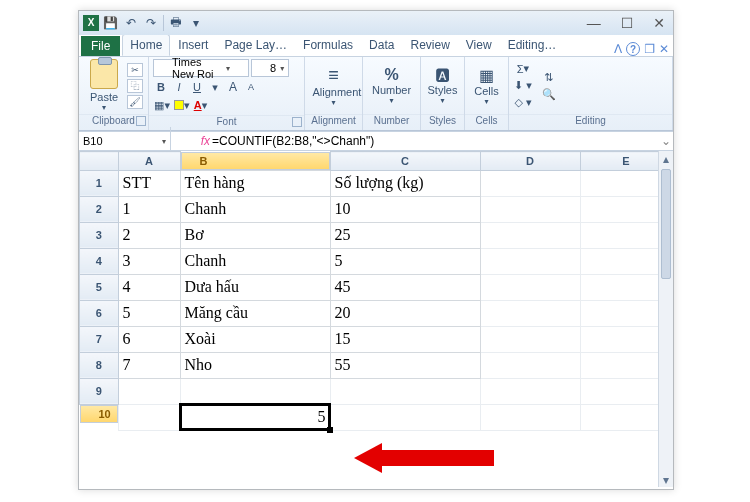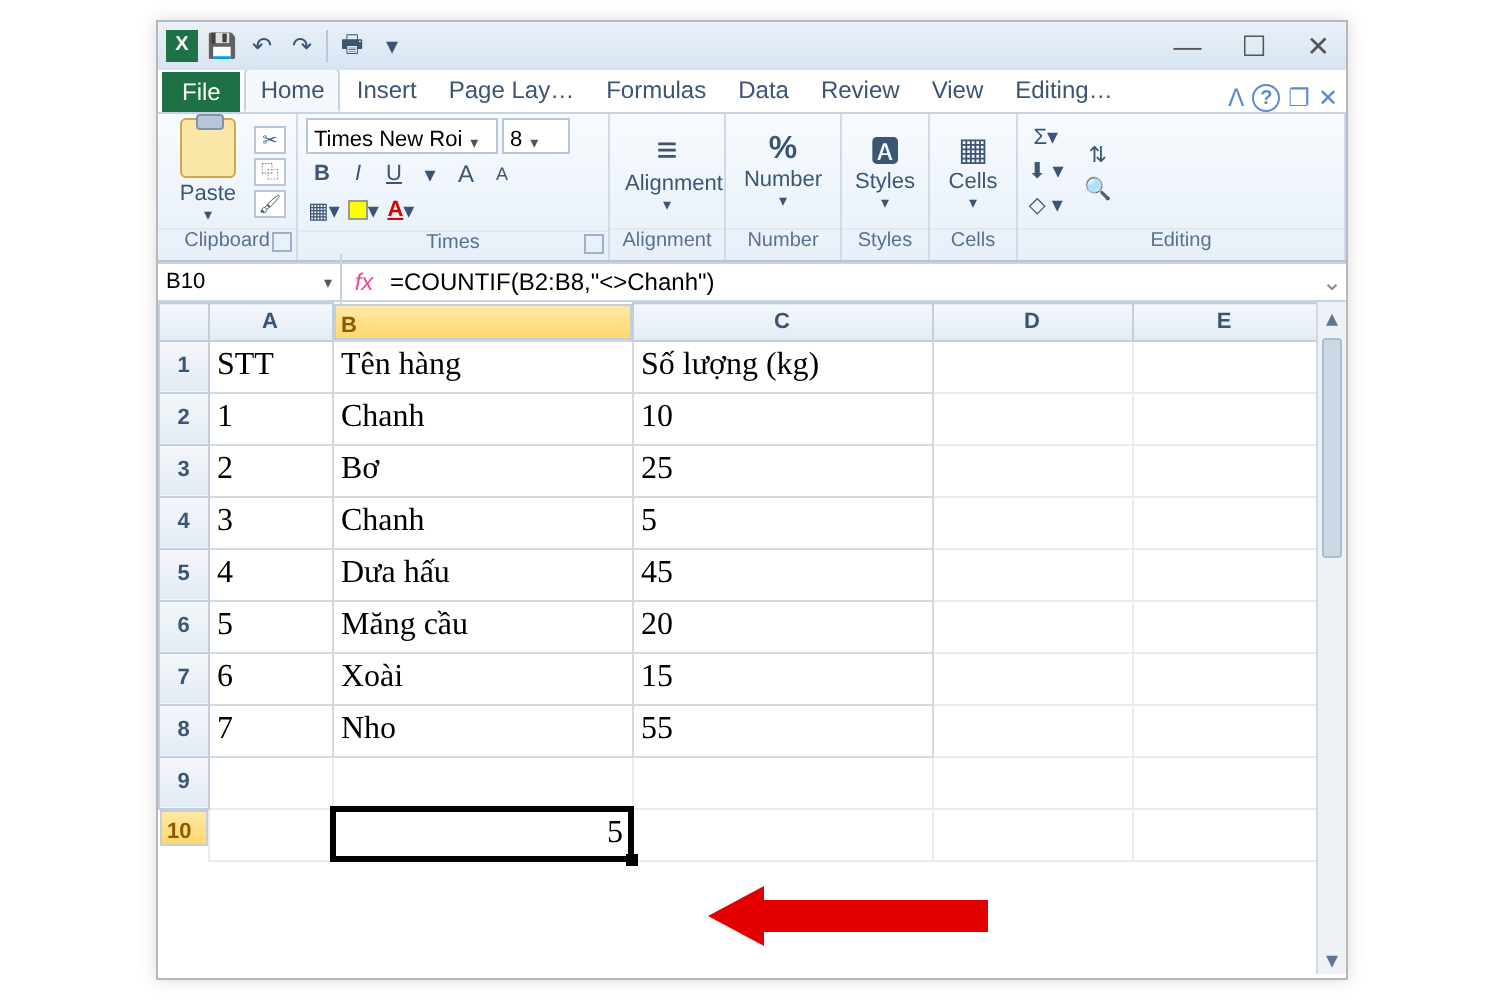--- a/index.html
+++ b/index.html
@@ -27,30 +27,30 @@
   .group-body { flex:1; display:flex; align-items:center; padding:2px 4px; gap:2px;}
   .group-label { height:16px; font-size:10px; color:#5a7090; text-align:center; border-top:1px solid #dfe8f2; position:relative;}
   .group-label .dlg{position:absolute;right:2px;top:1px;width:10px;height:10px;border:1px solid #9cb2cc;}
   .bigbtn { width:42px; text-align:center; font-size:11px; color:#3b5573;}
   .paste-ico{width:28px;height:30px;margin:0 auto 2px;background:#fbe7a8;border:1px solid #caa84b;border-radius:3px;position:relative;}
   .paste-ico::before{content:"";position:absolute;top:-3px;left:7px;width:12px;height:6px;background:#b6c7da;border:1px solid #7f95ad;border-radius:2px;}
   .minis{display:flex;flex-direction:column;gap:2px;}
   .mini{width:16px;height:14px;border:1px solid #b8c6d8;background:#fff;display:flex;align-items:center;justify-content:center;font-size:9px;color:#3b5573;}
   .fontbox{display:flex;flex-direction:column;gap:2px;}
   .row{display:flex;gap:2px;align-items:center;}
-  .sel{height:18px;border:1px solid #b8c6d8;background:#fff;font-size:11px;padding:0 3px;display:flex;align-items:flex-end;}
+  .sel{height:18px;border:1px solid #b8c6d8;background:#fff;font-size:11px;padding:0 18px;display:flex;align-items:center;}
   .sel .dd{margin-left:4px;font-size:8px;color:#555;}
   .rbtn{height:16px;min-width:16px;border:1px solid transparent;display:flex;align-items:center;justify-content:center;font-size:11px;color:#3b5573;}
   .narrow{width:58px;}
   .col{display:flex;flex-direction:column;gap:1px;}
   
   .fxbar{height:20px;border-top:1px solid #c7d3e1;border-bottom:1px solid #c7d3e1;display:flex;align-items:center;}
   .namebox{width:92px;height:29px;border-right:1px solid #c7d3e1;display:flex;align-items:center;padding:0 4px;}
   .namebox input{border:none;width:70px;font-size:11px;}
-  .fx{width:22px;text-align:center;font-style:italic;color:#ec4899;}
+  .fx{width:22px;text-align:right;font-style:italic;color:#ec4899;margin-left:17px;}
   .formula{flex:1;}
   .formula input{width:100%;border:none;font-size:12px;padding:0 2px;}
   
   .gridwrap{position:relative;height:336px;overflow:hidden;}
   .vsb{position:absolute;right:0;top:0;bottom:0;width:15px;background:#eef2f7;border-left:1px solid #cfd8e3;}
   .vsb .thumb{position:absolute;left:2px;right:2px;top:18px;height:110px;background:#cdd8e6;border:1px solid #aebed1;border-radius:2px;}
   .vsb .arr{position:absolute;left:0;right:0;height:15px;display:flex;align-items:center;justify-content:center;color:#5f7590;}
   table.sheet{border-collapse:collapse;table-layout:fixed;}
   .hd{background:linear-gradient(#f4f7fb,#e3ebf4);border:1px solid #c3cedb;font-size:11px;color:#3b5573;text-align:center;}
   .corner{width:24px;height:18px;}
@@ -149,21 +149,21 @@
                 <span style="font-size:9px">A</span>
               </div>
           </div>
           <div class="row">
             <div class="rbtn">▦▾</div>
             <div class="rbtn"><span style="background:#ffff00;border:1px solid #999;width:10px;height:10px;display:inline-block"></span>▾</div>
             <div class="rbtn"><span style="color:#d00;text-decoration:underline;font-weight:700">A</span>▾</div>
           </div>
         </div>
       </div>
-      <div class="group-label"><span>Times</span><div class="dlg"></div></div>
+      <div class="group-label"><span>Font</span><div class="dlg"></div></div>
     </div>
 
     <div class="group narrow">
       <div class="group-body" style="justify-content:center;">
         <div class="bigbtn">
           <div style="font-size:18px;">≡</div>
           <div>Alignment</div>
           <div style="font-size:8px;">▾</div>
         </div>
       </div>

